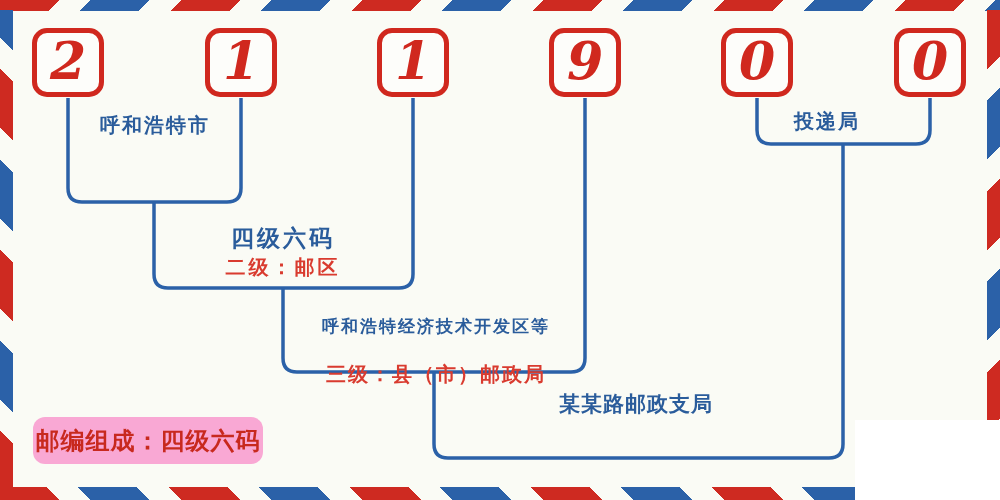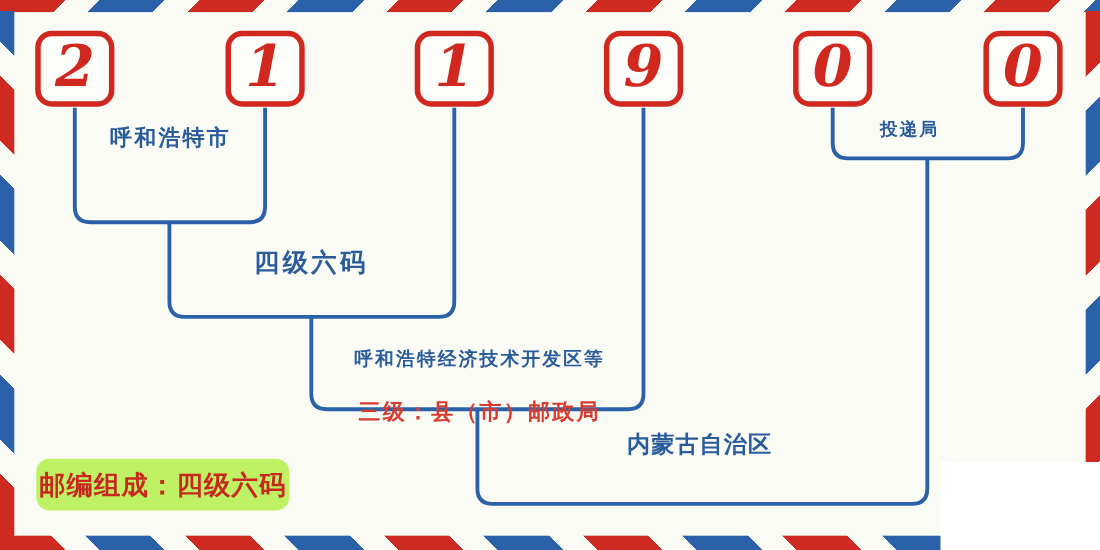--- a/index.html
+++ b/index.html
@@ -48,26 +48,26 @@
   .red{color:#d93b2f;}
 
   .lv1-place{left:70px;top:112px;width:170px;font-size:20px;letter-spacing:2px;}
   .lv1-desc{left:80px;top:139px;width:152px;font-size:20px;line-height:24px;letter-spacing:3px;text-align:left;}
   .lv2-place{left:183px;top:223px;width:200px;font-size:23px;letter-spacing:3px;}
   .lv2-desc{left:183px;top:254px;width:200px;font-size:20px;letter-spacing:3px;}
   .lv3-place{left:296px;top:315px;width:280px;font-size:17px;letter-spacing:2px;}
   .lv3-desc{left:296px;top:337px;width:280px;font-size:20px;letter-spacing:2px;margin-top:24px;}
   .lv4-place{left:516px;top:390px;width:240px;font-size:21px;letter-spacing:1px;}
   .lv4-desc{left:506px;top:424px;width:260px;font-size:20px;letter-spacing:1px;}
-  .delivery-lbl{left:757px;top:108px;width:140px;font-size:16px;letter-spacing:2px;}
+  .delivery-lbl{left:757px;top:108px;width:140px;font-size:20px;letter-spacing:2px;}
 
   
   .badge{
     position:absolute;left:33px;top:417px;width:230px;height:47px;
-    background:#bef264;border-radius:12px;z-index:4;
+    background:#f9a8d4;border-radius:12px;z-index:4;
     display:flex;align-items:center;justify-content:center;
   }
   .badge-text{color:#c8291e;font-size:24px;font-weight:bold;letter-spacing:1px;}
 </style>
 </head>
 <body>
 
 <div id="stage">
 
   <div class="band band-top"></div>
@@ -100,25 +100,26 @@
   <div class="digit-box db5">
     <span class="digit">0</span>
   </div>
   <div class="digit-box db6">
     <span class="digit">0</span>
   </div>
 
   <div class="lbl blue lv1-place">呼和浩特市</div>
 
   <div class="lbl blue lv2-place">四级六码</div>
+  <div class="lbl red lv2-desc">二级：邮区</div>
 
   <div class="lbl blue lv3-place">呼和浩特经济技术开发区等</div>
   <div class="lbl red lv3-desc">三级：县（市）邮政局</div>
 
-  <div class="lbl blue lv4-place">内蒙古自治区</div>
+  <div class="lbl blue lv4-place">某某路邮政支局</div>
 
   <div class="lbl blue delivery-lbl">投递局</div>
 
   <div class="badge">
     <span class="badge-text">邮编组成：四级六码</span>
   </div>
 
   <div class="corner-patch"></div>
 
 </div>

